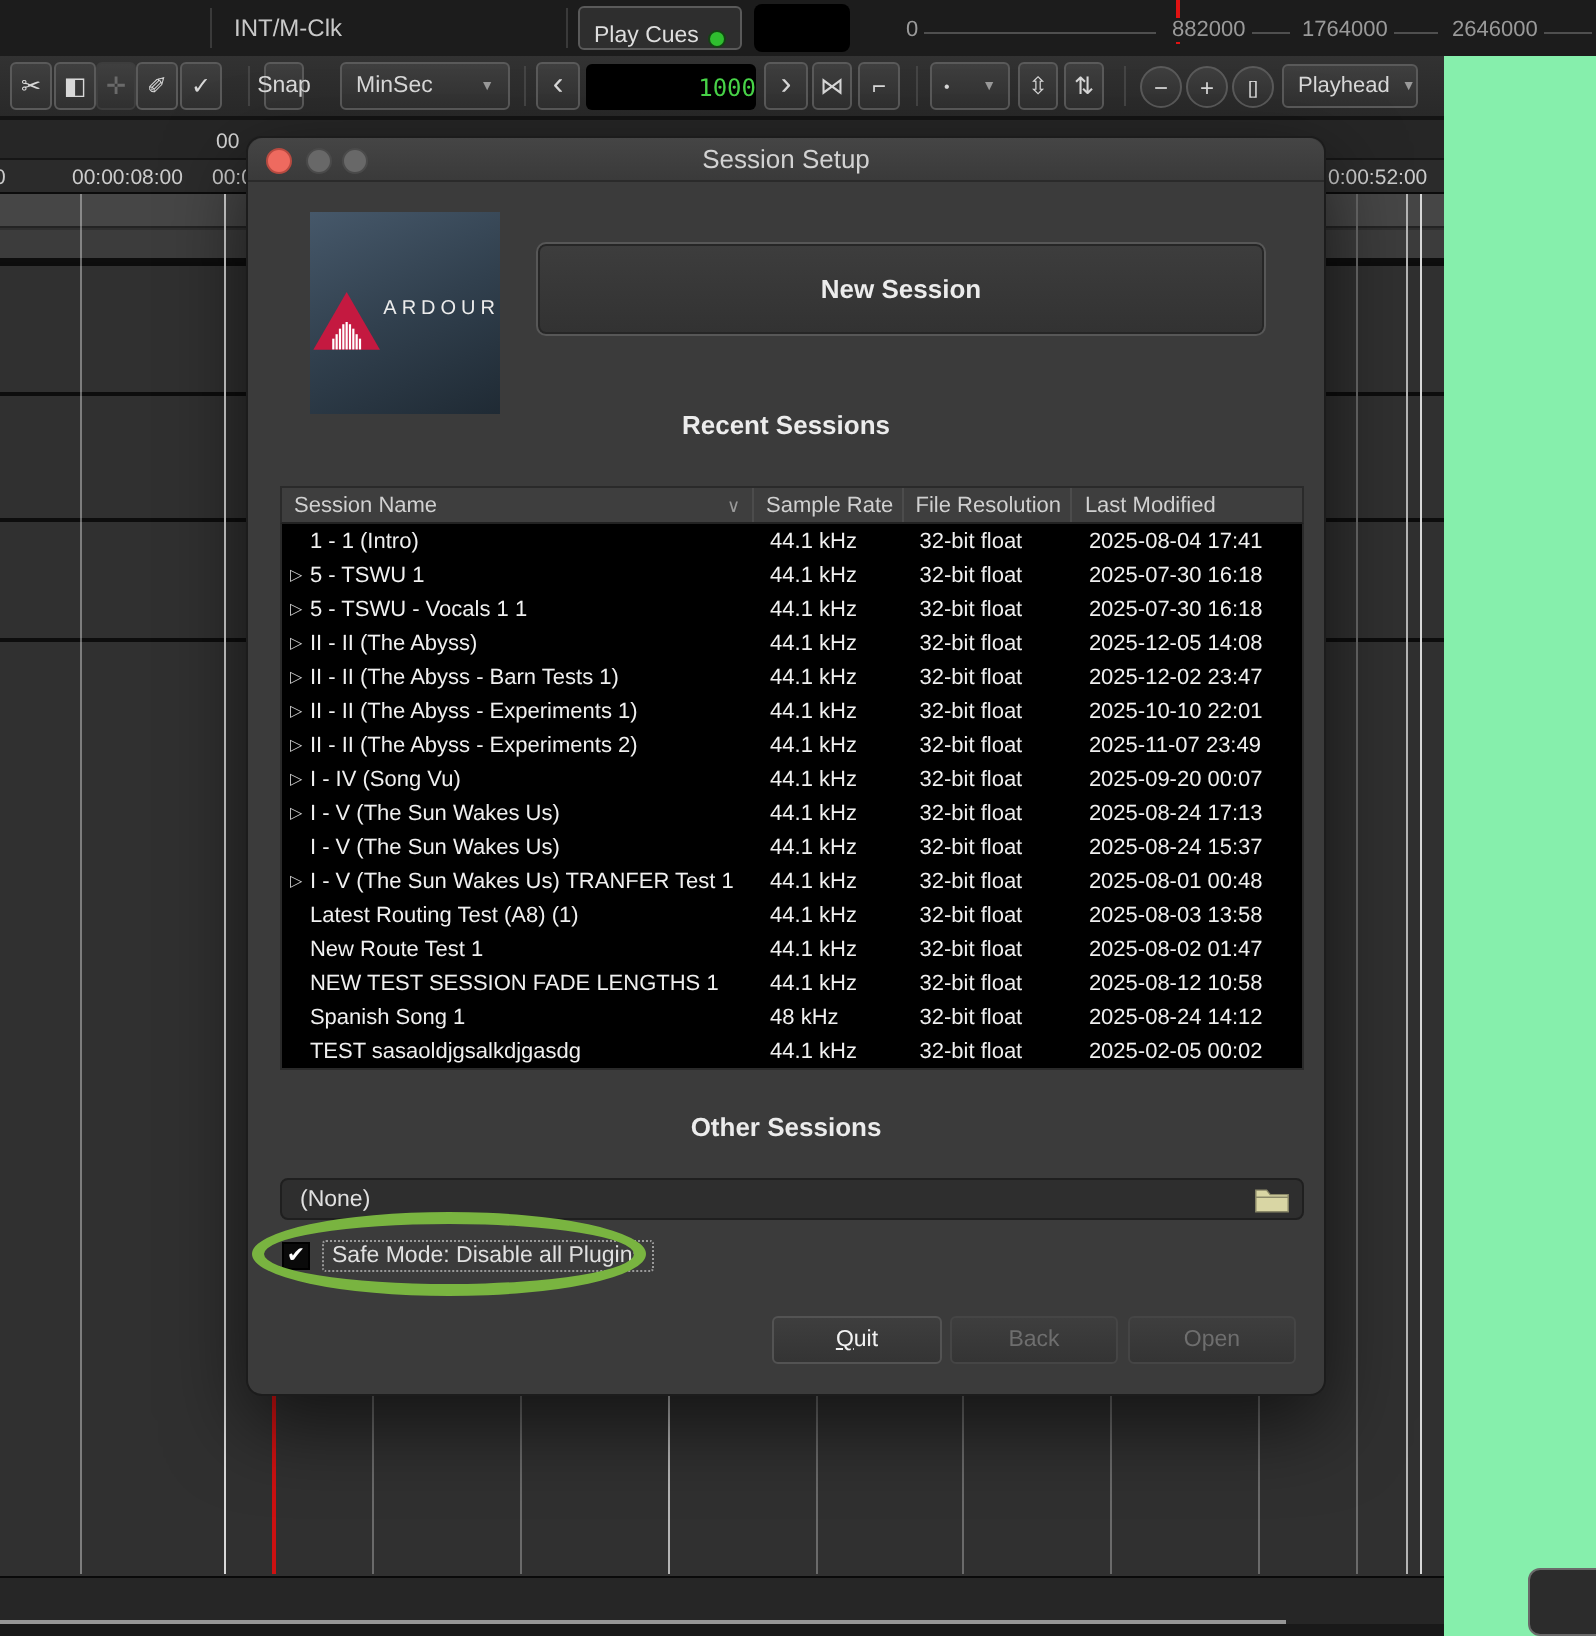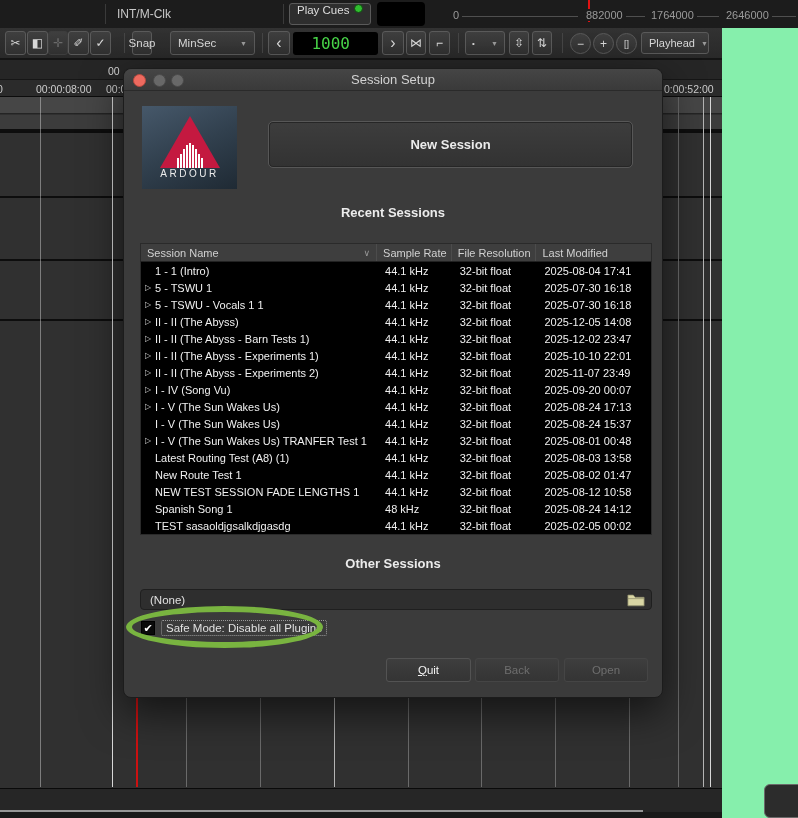--- a/index.html
+++ b/index.html
@@ -6,39 +6,39 @@
   html,body { background:#161616; }
   body { font-family:"Liberation Sans", sans-serif; }
   .screen { position:relative; width:798px; height:818px; background:#86efac; overflow:hidden; }
   .abs { position:absolute; }
 
   
   .topbar { left:0; top:0; width:798px; height:28px; background:#1c1c1c; z-index:3; }
   .topbar .vsep { position:absolute; top:4px; width:1px; height:20px; background:#3a3a3a; }
   .clock-source { position:absolute; left:117px; top:7px; font-size:12px; color:#c9c9c9; }
   .playcues { position:absolute; left:289px; top:3px; width:82px; height:22px; background:#2e2e2e;
-    border:1px solid #5a5a5a; border-radius:3px; display:flex; align-items:flex-start; justify-content:space-between;
+    border:1px solid #5a5a5a; border-radius:3px; display:flex; align-items:flex-end; justify-content:space-between;
     padding:0 7px; color:#dedede; font-size:11.5px; }
   .led { width:9px; height:9px; border-radius:50%; background:#2fbe2f; border:1px solid #134413; }
   .miniclock { position:absolute; left:377px; top:2px; width:48px; height:24px; background:#000; border-radius:4px; }
   .rulermark { position:absolute; top:9px; font-size:11px; color:#9a9a9a; background:#1c1c1c; padding:0 3px; }
   .rulerline { position:absolute; top:16px; height:1px; background:#4f4f4f; }
   .ph-tick { position:absolute; left:588px; top:0; width:2px; height:22px; background:#e01212; }
 
   
   .toolbar { left:0; top:28px; width:722px; height:32px; background:linear-gradient(#323232,#292929);
     border-bottom:2px solid #141414; z-index:3; }
   .tbtn { position:absolute; top:3px; height:24px; background:linear-gradient(#3f3f3f,#303030);
     border:1px solid #5a5a5a; border-radius:3px; color:#d8d8d8; display:flex; align-items:center;
     justify-content:center; font-size:12px; }
   .tbtn.dim { color:#6a6a6a; border-color:#3d3d3d; }
   .tsep { position:absolute; top:5px; width:1px; height:20px; background:#191919; border-right:1px solid #454545; }
   .nudgeclock { position:absolute; left:293px; top:4px; width:85px; height:23px; background:#000; border-radius:3px;
-    color:#49d549; font-family:"DejaVu Sans Mono", monospace; font-size:16px; display:flex; align-items:center;
-    justify-content:flex-end; padding-right:28px; }
+    color:#49d549; font-family:"DejaVu Sans Mono", monospace; font-size:12px; display:flex; align-items:center;
+    justify-content:flex-end; padding-right:0; }
   .ddarrow { font-size:7px; color:#9a9a9a; margin-left:6px; }
   .round { border-radius:50% !important; }
 
   
   .ruler-upper { left:0; top:60px; width:722px; height:20px; background:#262626; border-bottom:1px solid #161616; z-index:1; }
   .ruler-lower { left:0; top:80px; width:722px; height:17px; background:#2b2b2b; border-bottom:1px solid #0c0c0c; z-index:1; }
   .tc { position:absolute; top:3px; font-size:10.5px; color:#cccccc; white-space:nowrap; }
   .samples-clip { position:absolute; top:5px; font-size:10.5px; color:#d6d6d6; }
 
   
@@ -75,23 +75,23 @@
   .dialog { left:123px; top:68px; width:540px; height:630px; background:#3b3b3b; border:1px solid #1c1c1c;
     border-radius:8px; box-shadow:0 14px 40px rgba(0,0,0,.6); z-index:10; }
   .titlebar { position:absolute; left:0; top:0; width:100%; height:22px; background:linear-gradient(#454545,#3a3a3a);
     border-bottom:1px solid #2a2a2a; border-radius:8px 8px 0 0; }
   .tl { position:absolute; top:4.5px; width:13px; height:13px; border-radius:50%; }
   .tl.red { left:9px; background:#ee6a5f; border:1px solid #b84a40; }
   .tl.g1 { left:29px; background:#686868; border:1px solid #4a4a4a; }
   .tl.g2 { left:47px; background:#686868; border:1px solid #4a4a4a; }
   .dlg-title { position:absolute; left:0; top:3px; width:100%; text-align:center; font-size:13px; color:#d2d2d2; }
 
-  .logo { position:absolute; left:18px; top:37px; width:95px; height:83px;
+  .logo { position:absolute; left:31px; top:37px; width:95px; height:101px;
     background:linear-gradient(155deg,#46586a 0%,#31404e 50%,#1f2a34 100%);
-    display:flex; flex-direction:column; align-items:center; justify-content:flex-start; }
+    display:flex; align-items:center; justify-content:flex-start; }
   .logo-word { color:#ececec; font-size:10px; letter-spacing:2.5px; margin-top:-4px; }
 
   .newsession { position:absolute; left:144px; top:52px; width:365px; height:47px;
     background:linear-gradient(#3d3d3d,#323232); border:1px solid #575757; border-radius:5px;
     box-shadow:inset 0 0 0 1px #262626; color:#ececec; font-size:13px; font-weight:bold;
     display:flex; align-items:center; justify-content:center; }
   .sect-head { position:absolute; left:0; width:100%; text-align:center; font-size:13px; font-weight:bold; color:#ececec; }
 
   .stable { position:absolute; left:16px; top:174px; width:512px; }
   .thead { display:flex; height:19px; background:#3e3e3e; border:1px solid #2a2a2a; border-bottom:1px solid #222;

